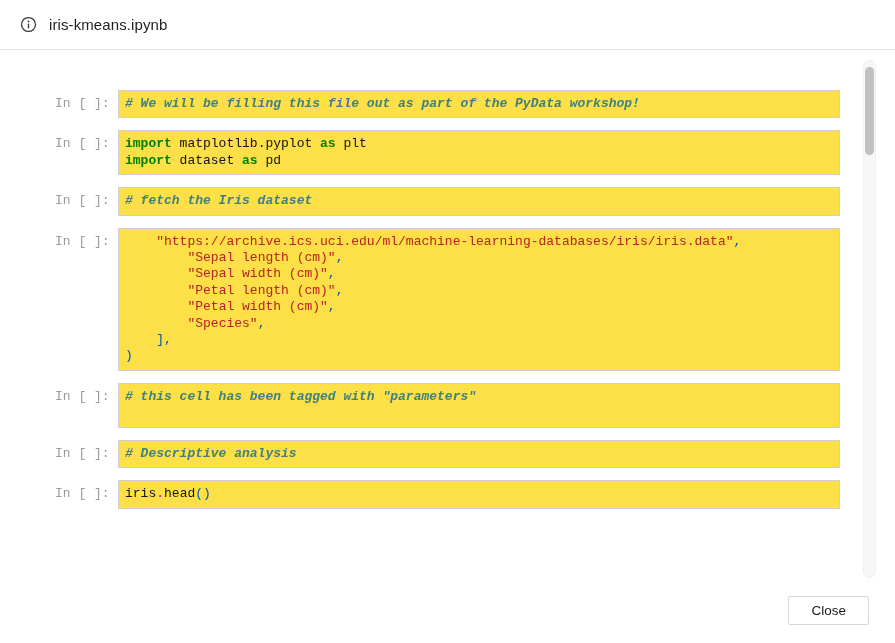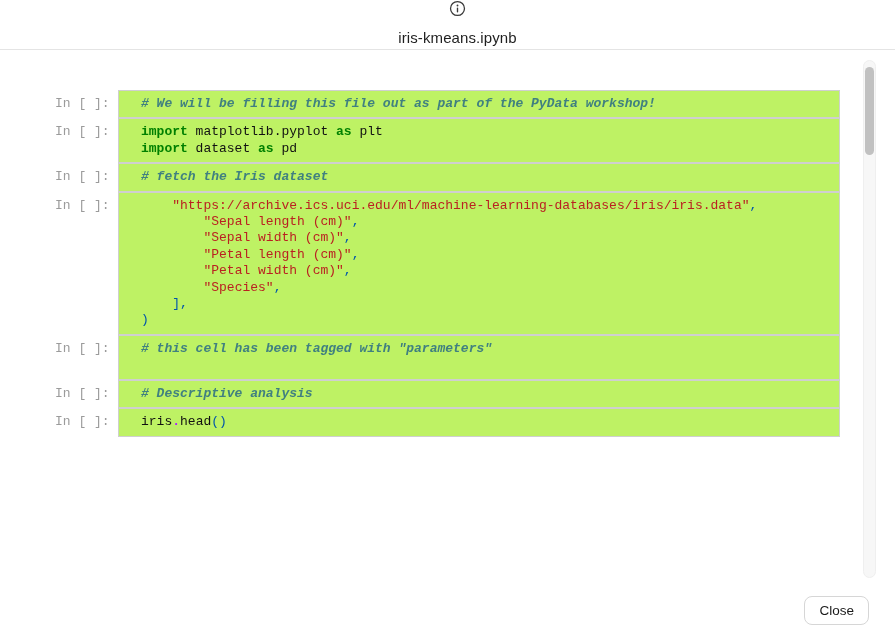--- a/index.html
+++ b/index.html
@@ -8,51 +8,50 @@
 
   
   .header {
     height: 50px;
     display: flex;
     align-items: center;
     gap: 12px;
     padding-left: 20px;
     border-bottom: 1px solid #e4e4e4;
     background: #ffffff;
-    flex-direction: column;
   }
   .info-icon { width: 17px; height: 17px; display: block; flex: 0 0 auto; }
   .title { font-size: 15px; color: #1f1f1f; letter-spacing: 0.1px; }
 
   
   .scroll-area {
     position: absolute;
     top: 51px; left: 0;
     width: 895px; height: 529px;
     overflow: hidden;
     background: #ffffff;
   }
   .cells { padding: 39px 55px 10px 55px; }
 
-  .cell { display: flex; align-items: flex-start; }
+  .cell { display: flex; align-items: flex-start; margin-bottom: 12px; }
   .prompt {
     width: 55px;
     flex: 0 0 auto;
     margin-right: 8px;
     padding-top: 6px;
     font-family: "Liberation Mono", "DejaVu Sans Mono", monospace;
     font-size: 13px;
     color: #9b9b9b;
     white-space: pre;
   }
   .codebox {
     flex: 1 1 auto;
-    background: #bef264;
+    background: #fde047;
     border: 1px solid #cfcfcf;
-    padding: 5px 22px;
+    padding: 5px 6px;
     overflow: hidden;
   }
   .line {
     font-family: "Liberation Mono", "DejaVu Sans Mono", monospace;
     font-size: 13px;
     line-height: 16.4px;
     white-space: pre;
     color: var(--code-text, #111111);
   }
   .t-k { color: var(--keyword, #008000); font-weight: bold; }
@@ -78,22 +77,22 @@
     background: #c1c1c1;
     border-radius: 5px;
   }
 
   
   .close-btn {
     position: absolute;
     right: 26px; bottom: 18px;
     background: #ffffff;
     border: 1px solid #d6d6d6;
-    border-radius: 8px;
-    padding: 6px 14px;
+    border-radius: 2px;
+    padding: 6px 22px;
     font-family: "Liberation Sans", "DejaVu Sans", sans-serif;
     font-size: 13.5px;
     color: #1a1a1a;
     cursor: pointer;
   }
 </style>
 </head>
 <body>
 
 <div class="header">

